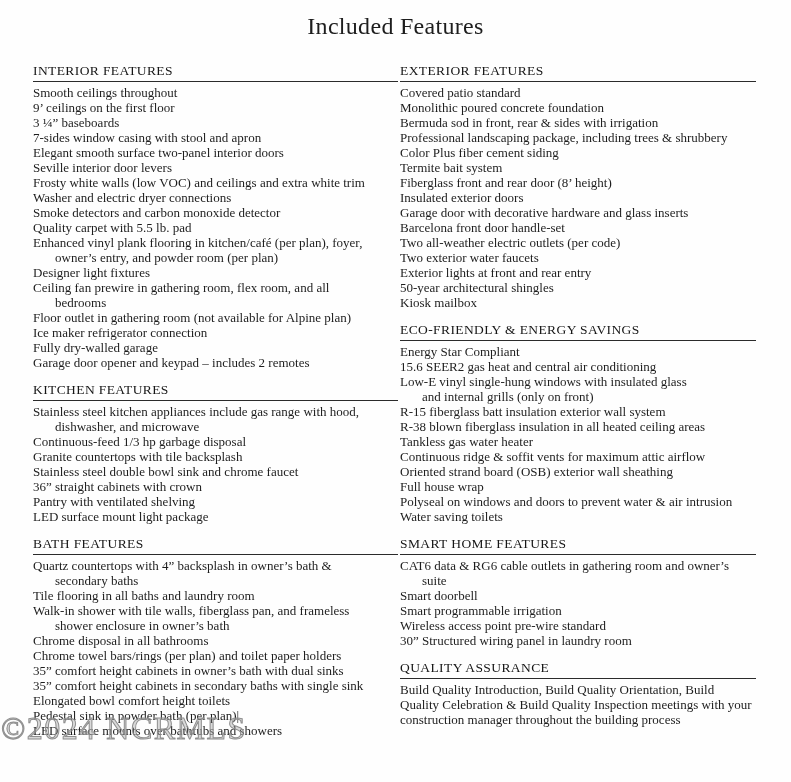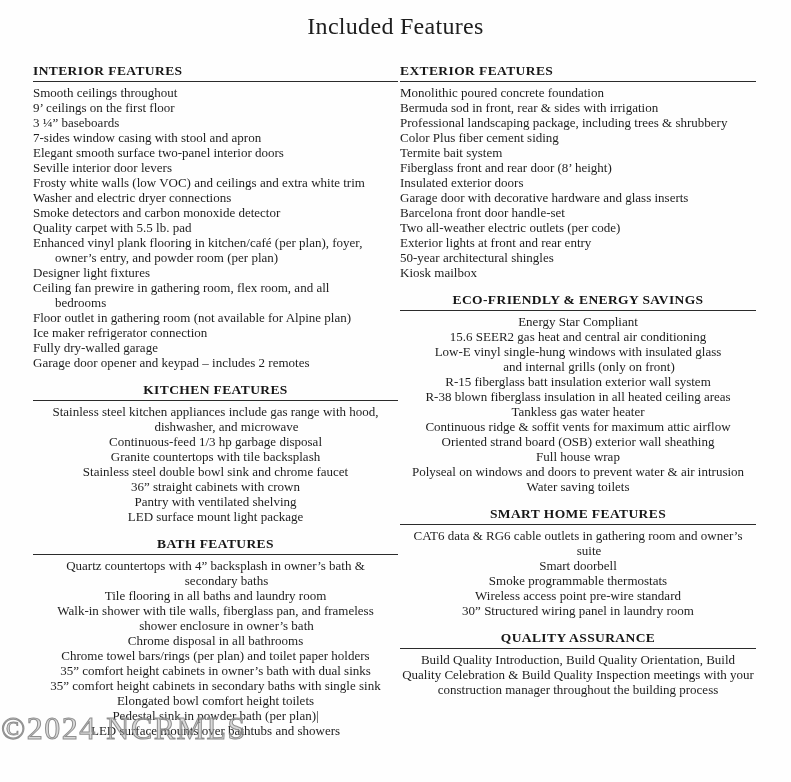--- a/index.html
+++ b/index.html
@@ -31,26 +31,25 @@
     width: 365px;
     flex: none;
     margin-right: 2px;
   }
   .col-right {
     width: 356px;
     flex: none;
   }
   .section + .section {
     margin-top: 12px;
-    text-align: center;
   }
   .section-heading {
     margin: 0;
     font-size: 13.5px;
-    font-weight: bold;
+    font-weight: normal;
     letter-spacing: 0.4px;
     color: #161616;
     border-bottom: 1.5px solid #2b2b2b;
     padding-bottom: 2px;
   }
   .items {
     margin-top: 3px;
   }
   .item {
     margin: 0;
@@ -135,30 +134,32 @@
           <p class="item">Elongated bowl comfort height toilets</p>
           <p class="item">Pedestal sink in powder bath (per plan)|</p>
           <p class="item">LED surface mounts over bathtubs and showers</p>
         </div>
       </section>
     </div>
   <div class="col-right">
       <section class="section">
         <h2 class="section-heading">EXTERIOR FEATURES</h2>
         <div class="items">
+          <p class="item">Covered patio standard</p>
           <p class="item">Monolithic poured concrete foundation</p>
           <p class="item">Bermuda sod in front, rear &amp; sides with irrigation</p>
           <p class="item">Professional landscaping package, including trees &amp; shrubbery</p>
           <p class="item">Color Plus fiber cement siding</p>
           <p class="item">Termite bait system</p>
           <p class="item">Fiberglass front and rear door (8’ height)</p>
           <p class="item">Insulated exterior doors</p>
           <p class="item">Garage door with decorative hardware and glass inserts</p>
           <p class="item">Barcelona front door handle-set</p>
           <p class="item">Two all-weather electric outlets (per code)</p>
+          <p class="item">Two exterior water faucets</p>
           <p class="item">Exterior lights at front and rear entry</p>
           <p class="item">50-year architectural shingles</p>
           <p class="item">Kiosk mailbox</p>
         </div>
       </section>
       <section class="section">
         <h2 class="section-heading">ECO-FRIENDLY &amp; ENERGY SAVINGS</h2>
         <div class="items">
           <p class="item">Energy Star Compliant</p>
           <p class="item">15.6 SEER2 gas heat and central air conditioning</p>
@@ -173,21 +174,21 @@
           <p class="item">Polyseal on windows and doors to prevent water &amp; air intrusion</p>
           <p class="item">Water saving toilets</p>
         </div>
       </section>
       <section class="section">
         <h2 class="section-heading">SMART HOME FEATURES</h2>
         <div class="items">
           <p class="item">CAT6 data &amp; RG6 cable outlets in gathering room and owner’s
 suite</p>
           <p class="item">Smart doorbell</p>
-          <p class="item">Smoke programmable thermostats</p>
+          <p class="item">Smart programmable irrigation</p>
           <p class="item">Wireless access point pre-wire standard</p>
           <p class="item">30” Structured wiring panel in laundry room</p>
         </div>
       </section>
       <section class="section no-hang">
         <h2 class="section-heading">QUALITY ASSURANCE</h2>
         <div class="items">
           <p class="item">Build Quality Introduction, Build Quality Orientation, Build
 Quality Celebration &amp; Build Quality Inspection meetings with your
 construction manager throughout the building process</p>

